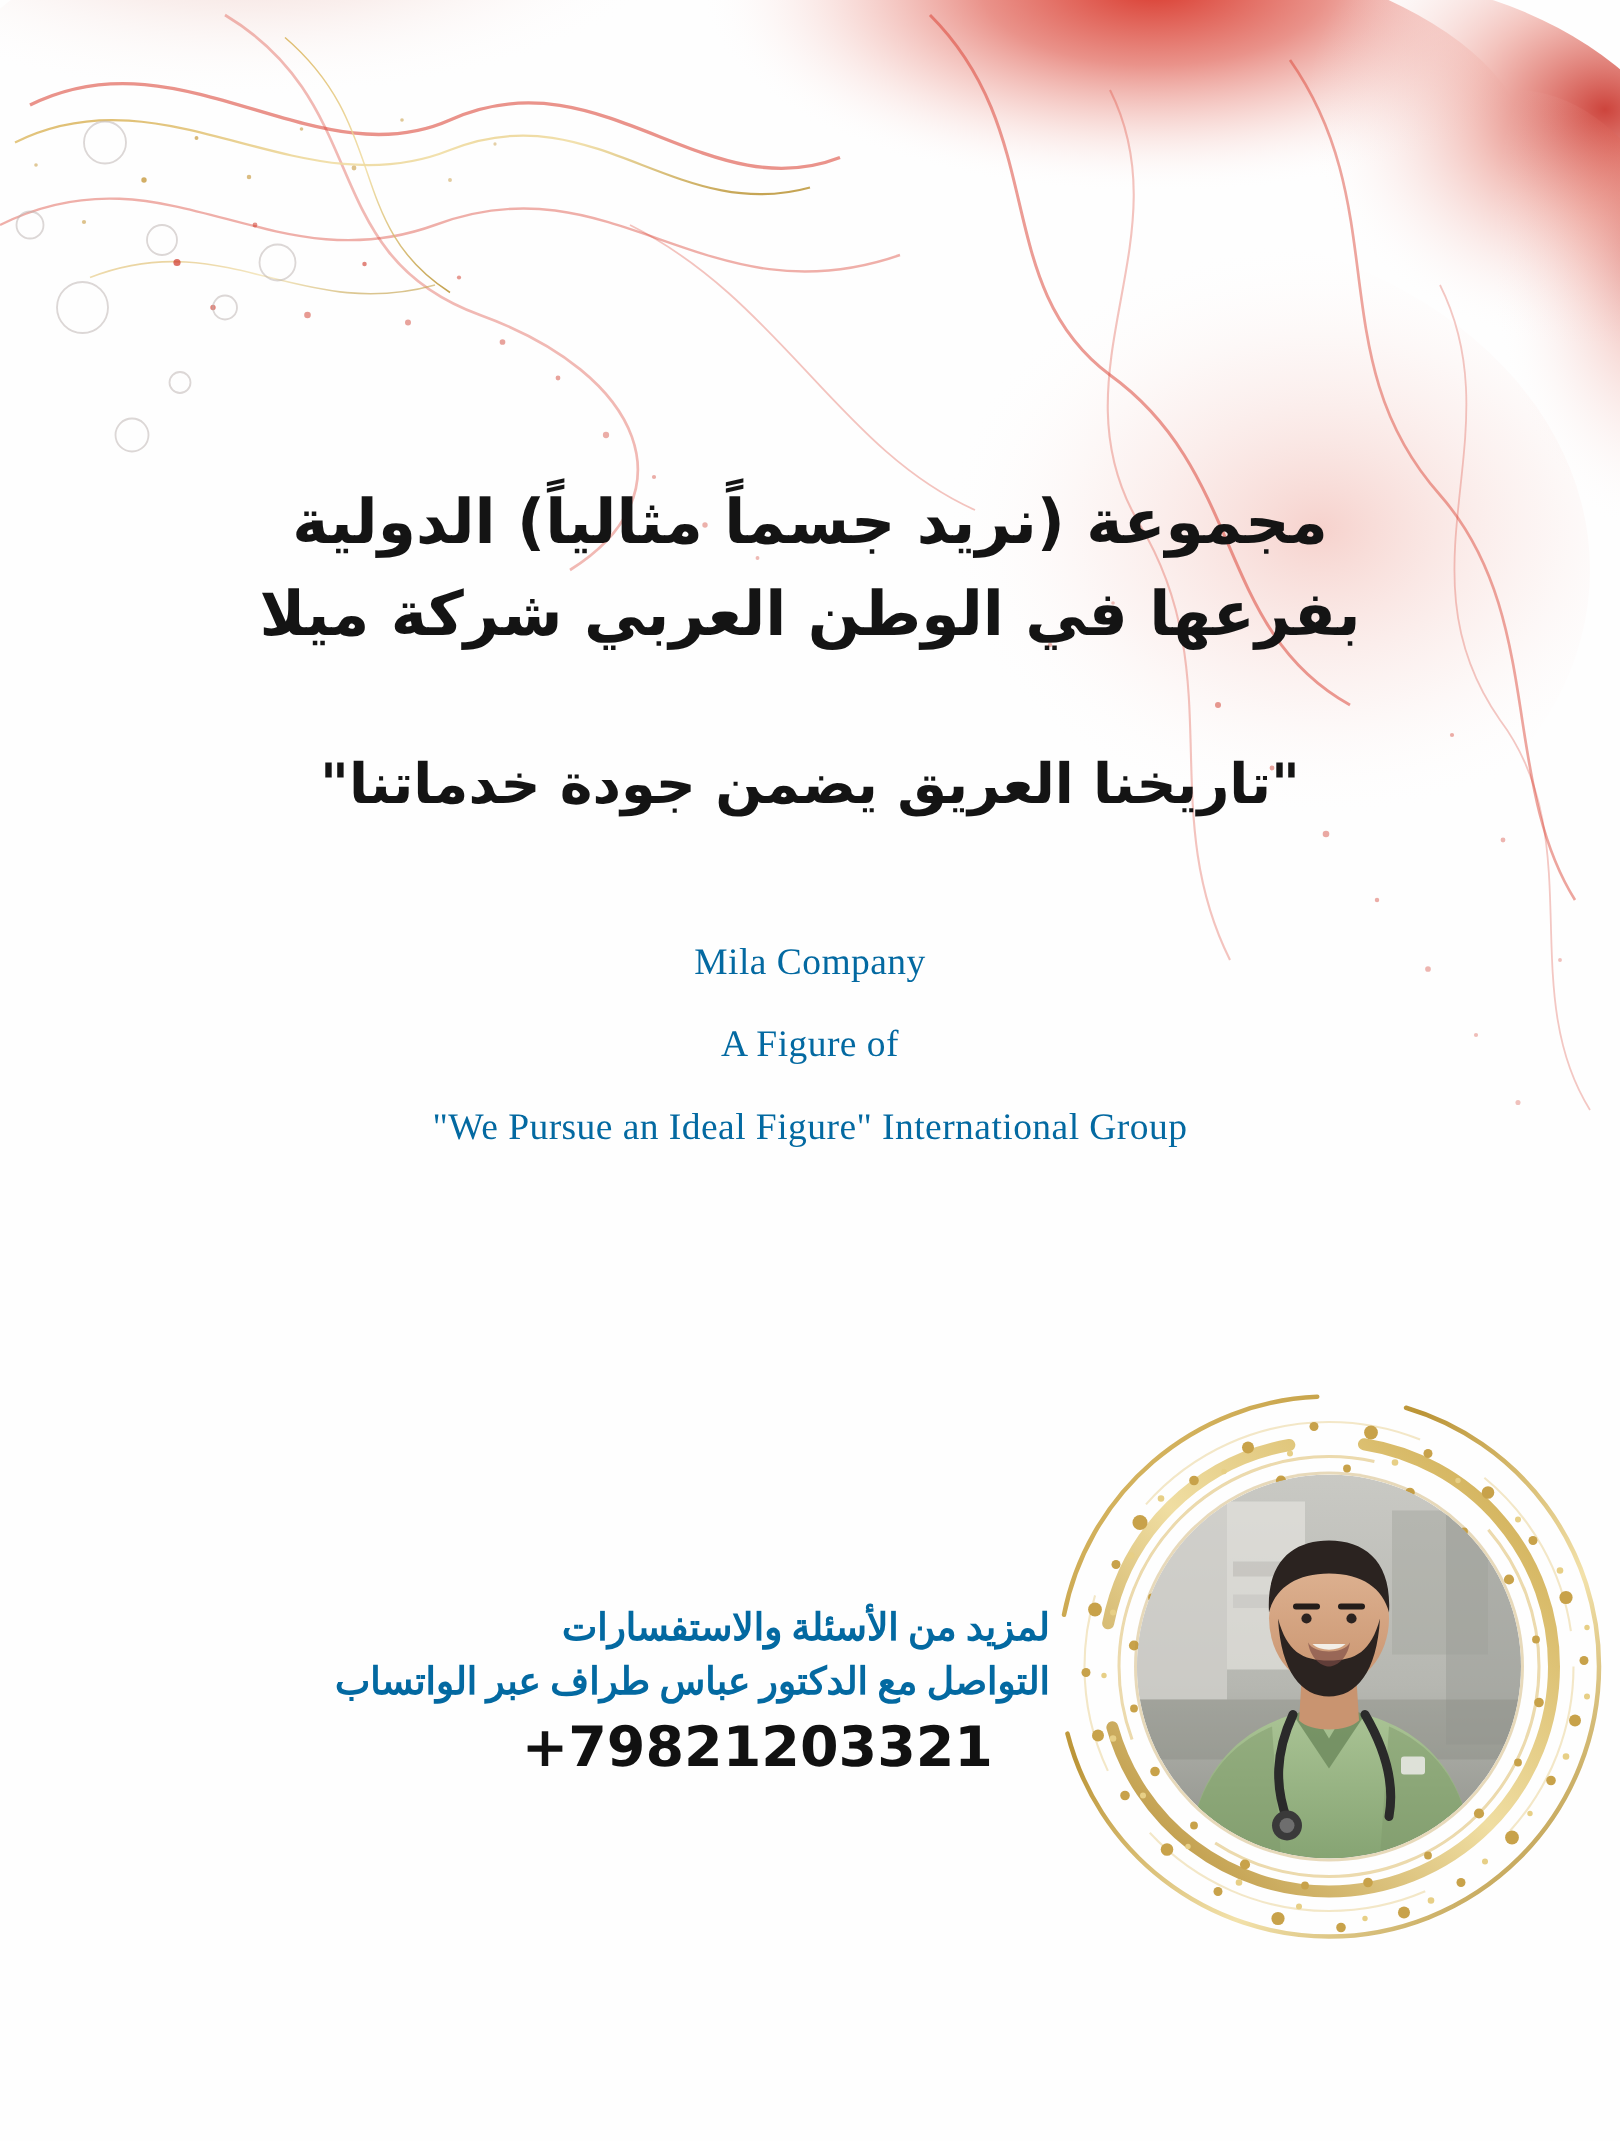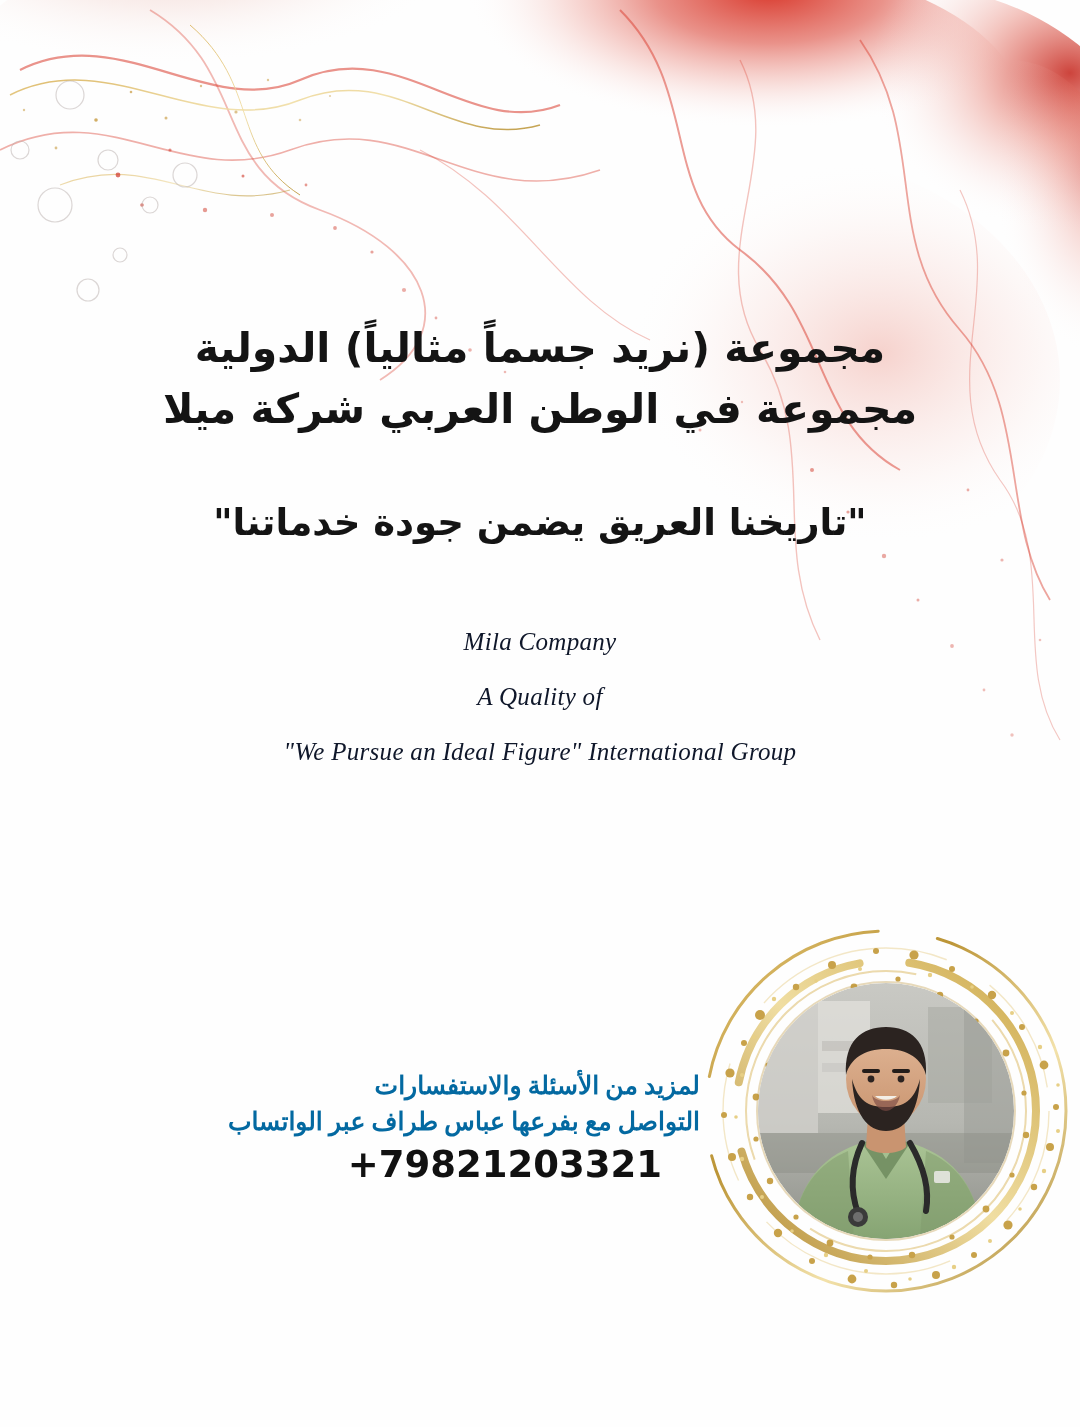--- a/index.html
+++ b/index.html
@@ -66,24 +66,23 @@
     position: absolute;
     top: 628px;
     left: 0;
     width: 1080px;
     text-align: center;
     direction: ltr;
   }
   .english-block .line {
     font-family: "Liberation Serif", serif;
     font-size: 25px;
-    color: #0f172a;
+    color: #0369a1;
     margin: 0 0 27px 0;
     letter-spacing: 0.3px;
-    font-style: italic;
   }
   .english-block .line:last-child {
     margin-bottom: 0;
   }
 
   
   .contact-block {
     position: absolute;
     top: 1068px;
     left: 80px;
@@ -238,36 +237,36 @@
       <circle cx="150" cy="205" r="8"></circle>
       <circle cx="185" cy="175" r="12"></circle>
       <circle cx="20" cy="150" r="9"></circle>
       <circle cx="120" cy="255" r="7"></circle>
       <circle cx="88" cy="290" r="11"></circle>
     </g>
   </svg>
 
   <div class="headline-block">
     <div class="headline">مجموعة (نريد جسماً مثالياً) الدولية</div>
-    <div class="headline">مجموعة في الوطن العربي شركة ميلا</div>
+    <div class="headline">بفرعها في الوطن العربي شركة ميلا</div>
   </div>
 
   <div class="quote-block">
     <div class="quote">"تاريخنا العريق يضمن جودة خدماتنا"</div>
   </div>
 
   <div class="english-block">
     <div class="line">Mila Company</div>
-    <div class="line">A Quality of</div>
+    <div class="line">A Figure of</div>
     <div class="line">"We Pursue an Ideal Figure" International Group</div>
   </div>
 
   <div class="contact-block">
     <div class="contact-line">لمزيد من الأسئلة والاستفسارات</div>
-    <div class="contact-line">التواصل مع بفرعها عباس طراف عبر الواتساب</div>
+    <div class="contact-line">التواصل مع الدكتور عباس طراف عبر الواتساب</div>
     <div class="contact-phone">+79821203321</div>
   </div>
 
   <div class="portrait-wrap">
 
     <svg class="confetti" viewBox="0 0 372 372">
       <defs>
         <linearGradient id="ring1" x1="0" y1="0" x2="1" y2="1">
           <stop offset="0%" stop-color="#e3c472"></stop>
           <stop offset="35%" stop-color="#b88f2c"></stop>

